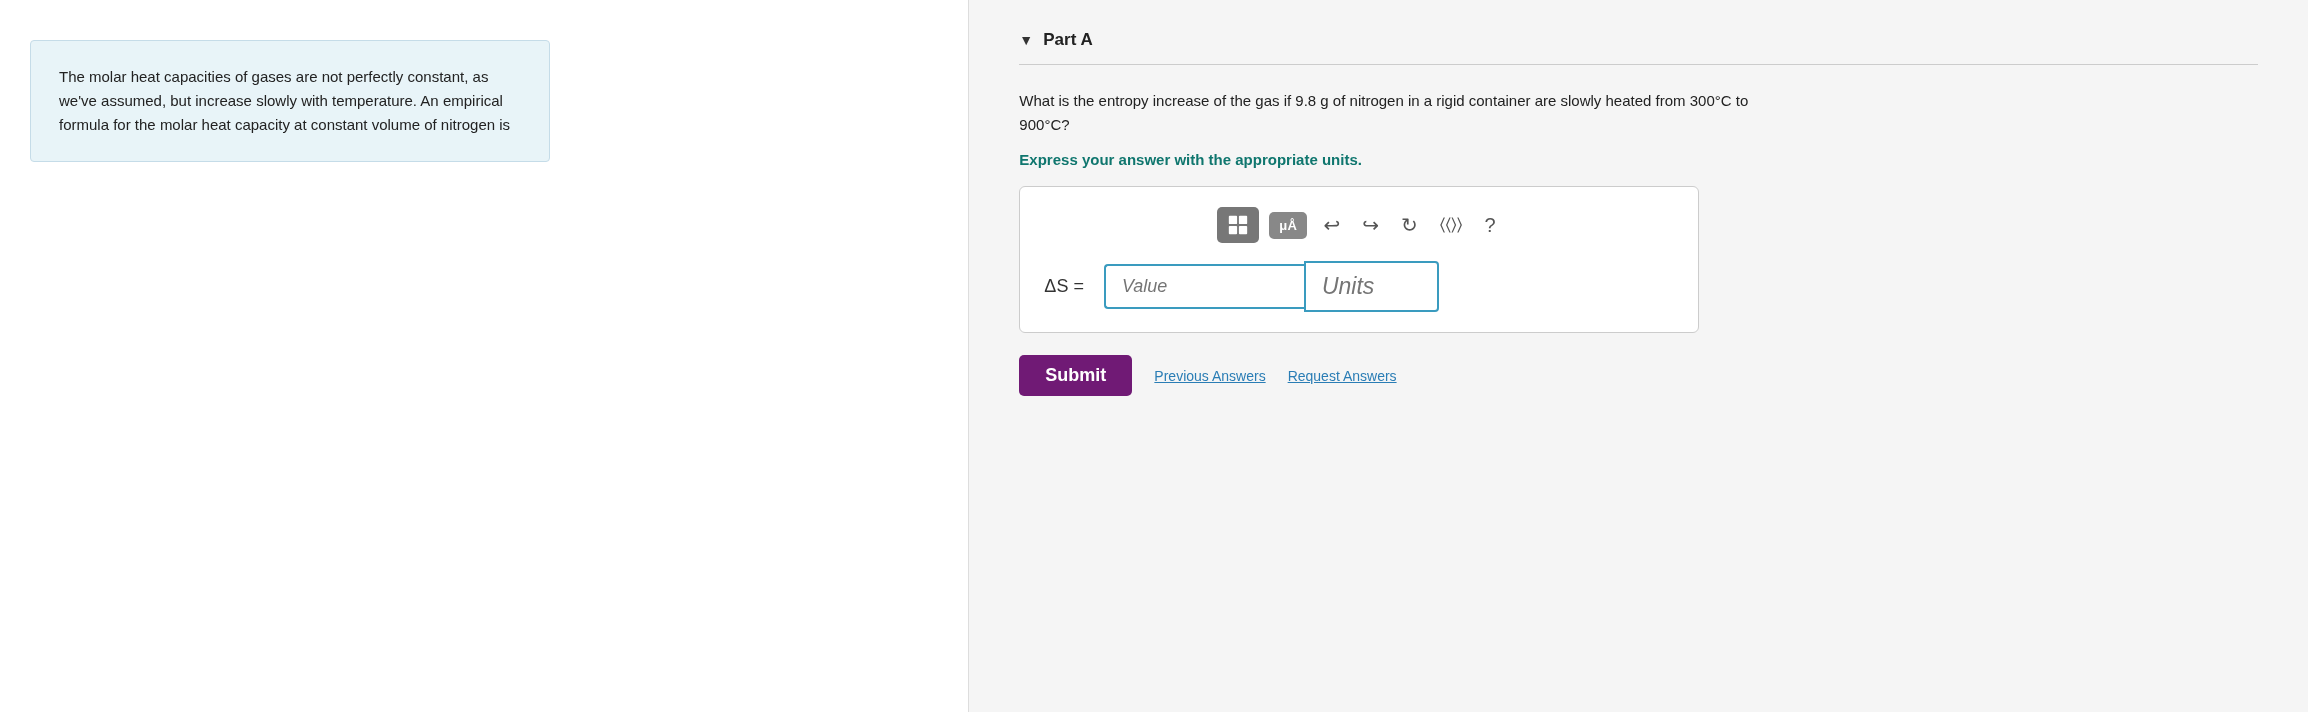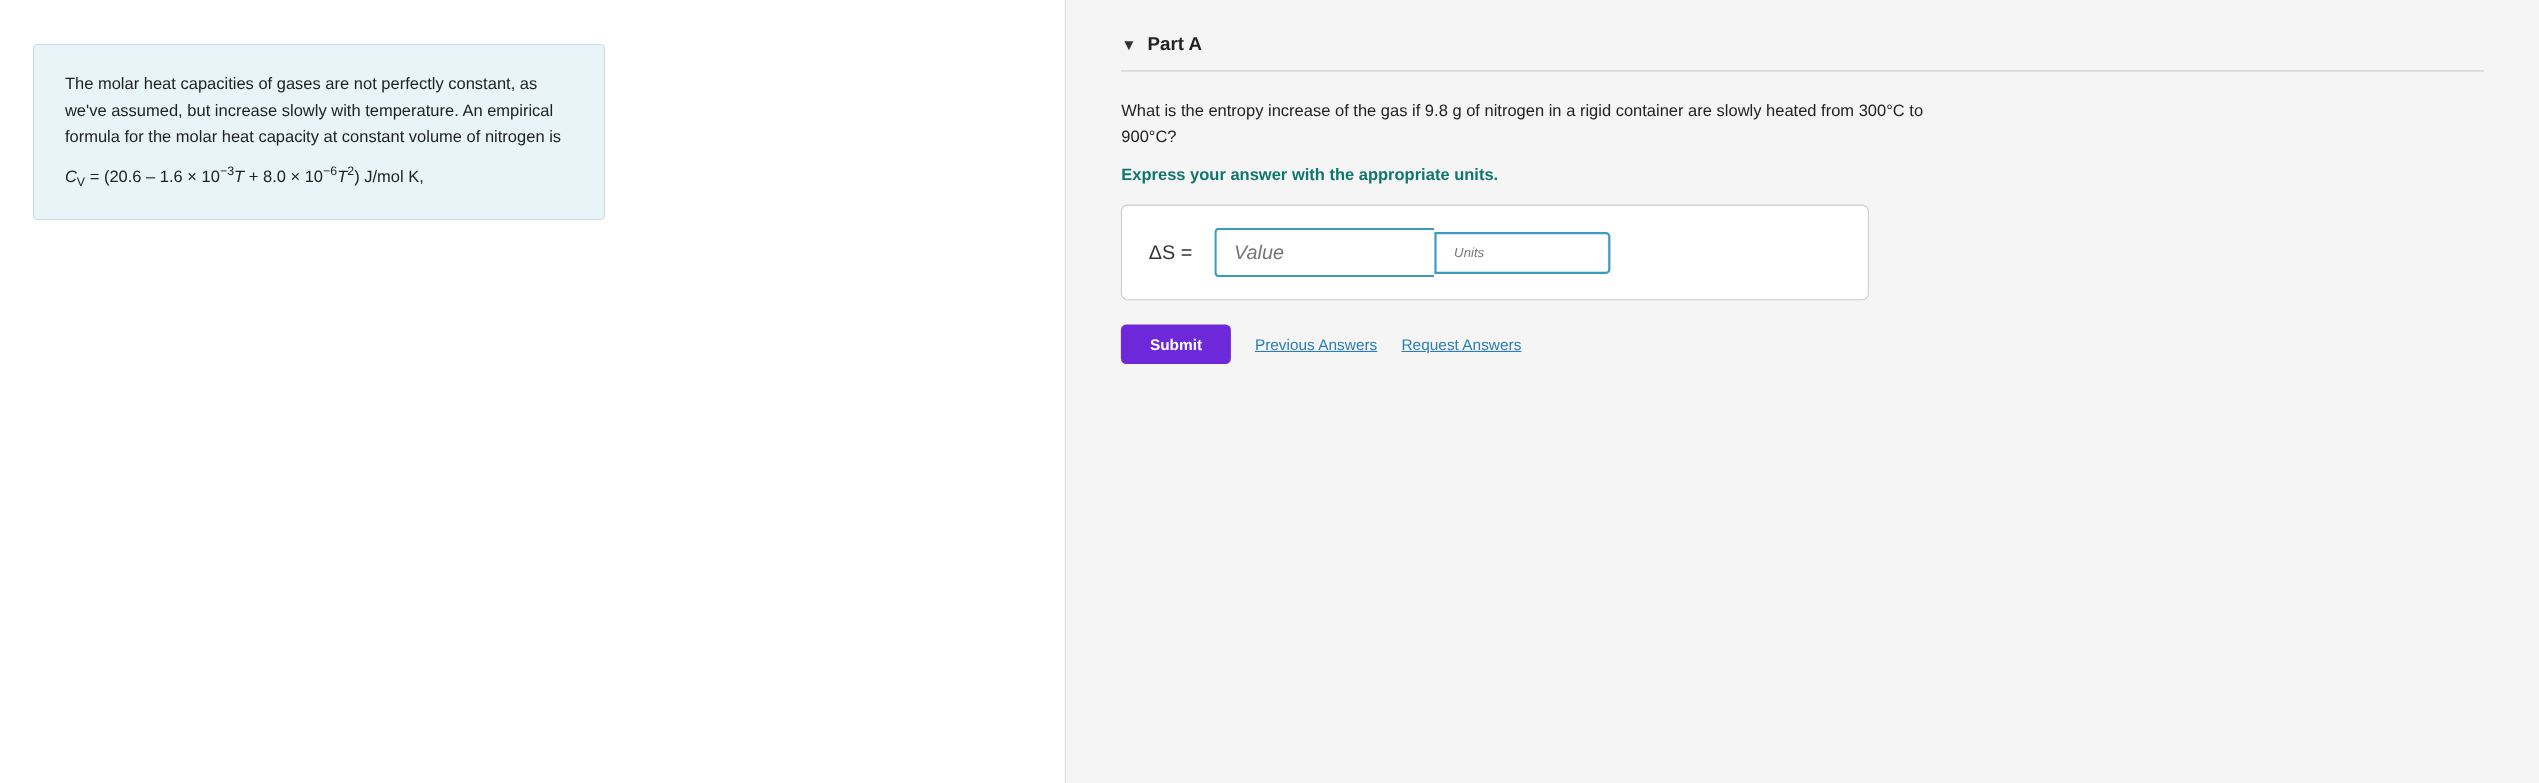--- a/index.html
+++ b/index.html
@@ -147,40 +147,40 @@
       font-style: italic;
       color: #a16207;
       width: 200px;
       outline: none;
       background: #fff;
     }
     .units-input {
       border: 2px solid #3a9bbf;
       border-radius: 0 4px 4px 0;
       padding: 10px 16px;
-      font-size: 12px;
+      font-size: 23px;
       font-style: italic;
       color: #7f1d1d;
-      width: 160px;
+      width: 135px;
       outline: none;
       background: #fff;
     }
     
     .bottom-actions {
       display: flex;
       align-items: center;
       gap: 22px;
     }
     .submit-btn {
-      background: #6d28d9;
+      background: #701a75;
       color: #fff;
       border: none;
       border-radius: 5px;
       padding: 10px 26px;
-      font-size: 14px;
+      font-size: 18px;
       font-weight: 600;
       cursor: pointer;
     }
     .link-btn {
       background: none;
       border: none;
       color: #2a7db5;
       font-size: 14px;
       cursor: pointer;
       text-decoration: underline;
@@ -192,39 +192,59 @@
     .math-sup { font-size: 0.75em; vertical-align: super; }
   </style>
 </head>
 <body>
 
 <div class="page-wrapper">
 
   <div class="left-panel">
     <div class="context-box">
       <p>The molar heat capacities of gases are not perfectly constant, as we've assumed, but increase slowly with temperature. An empirical formula for the molar heat capacity at constant volume of nitrogen is</p>
-      <p style="margin-top:10px;">
-        <span><em>C</em><sub class="math-sub">V</sub> = (20.6 – 1.6 × 10<sup class="math-sup">−3</sup><em>T</em> + 8.0 × 10<sup class="math-sup">−6</sup><em>T</em><sup class="math-sup">2</sup>) J/mol K,</span>
-      </p>
     </div>
   </div>
 
   <div class="right-panel">
 
     <div class="part-header">
       <span class="chevron">▼</span>
       <span class="part-title">Part A</span>
     </div>
 
     <p class="question-text">What is the entropy increase of the gas if 9.8 g of nitrogen in a rigid container are slowly heated from 300°C to 900°C?</p>
 
     <p class="instruction-text">Express your answer with the appropriate units.</p>
 
     <div class="answer-container">
 
+      <div class="toolbar">
+
+        <button class="toolbar-btn icon-btn" title="Template">
+          <svg viewBox="0 0 24 24">
+            <rect x="2" y="2" width="9" height="9" rx="1" fill="white"></rect>
+            <rect x="13" y="2" width="9" height="9" rx="1" fill="white"></rect>
+            <rect x="2" y="13" width="9" height="9" rx="1" fill="white"></rect>
+            <rect x="13" y="13" width="9" height="9" rx="1" fill="white"></rect>
+          </svg>
+        </button>
+
+        <button class="toolbar-icon-text">μÅ</button>
+
+        <button class="toolbar-symbol" title="Undo">↩</button>
+
+        <button class="toolbar-symbol" title="Redo">↪</button>
+
+        <button class="toolbar-symbol" title="Reset">↻</button>
+
+        <button class="toolbar-symbol" title="Keyboard" style="font-size:17px;">〈〈〉〉</button>
+
+        <button class="toolbar-symbol" title="Help">?</button>
+      </div>
 
       <div class="input-row">
         <span class="delta-label">ΔS =</span>
         <input type="text" class="value-input" placeholder="Value" style="">
         <input type="text" class="units-input" placeholder="Units" style="">
       </div>
     </div>
 
     <div class="bottom-actions">
       <button class="submit-btn">Submit</button>

